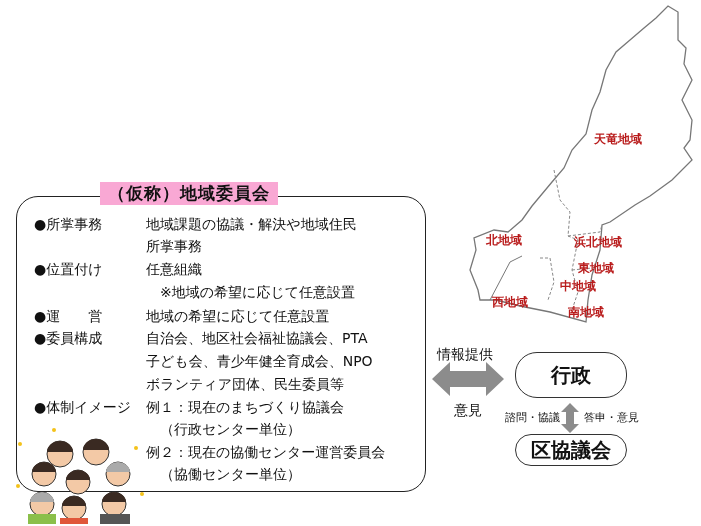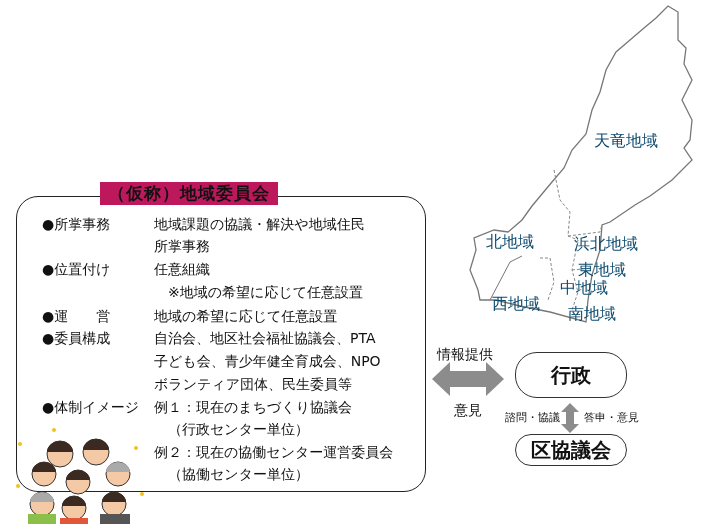--- a/index.html
+++ b/index.html
@@ -1,27 +1,27 @@
 <!DOCTYPE html>
 <html><head>
 <meta charset="utf-8">
 <style>
   html, body { margin:0; padding:0; background:#ffffff; }
   body { width:701px; height:526px; position:relative; overflow:hidden;
          font-family: "DejaVu Sans", "Liberation Sans", sans-serif; color:#111; }
   .abs { position:absolute; }
   #committee-box { left:16px; top:196px; width:410px; height:296px;
     border:1.5px solid #222; border-radius:22px; box-sizing:border-box; }
-  #committee-title { left:100px; top:182px; background:#be185d; padding:0 8px;
+  #committee-title { left:100px; top:182px; background:#f9a8d4; padding:0 8px;
     font-weight:bold; font-size:17px; letter-spacing:1px; }
-  .row { position:absolute; font-size:14px; line-height:20px; white-space:nowrap;margin-left:8px; }
+  .row { position:absolute; font-size:14px; line-height:20px; white-space:nowrap; }
   .label { left:34px; }
   .val { left:146px; }
   #map-svg { left:460px; top:0; }
-  .map-label { position:absolute; font-size:16px; font-weight:normal; color:#0c4a6e; }
+  .map-label { position:absolute; font-size:12px; font-weight:bold; color:#b91c1c; }
   .pill { position:absolute; border:1.5px solid #333; border-radius:22px; box-sizing:border-box;
     display:flex; align-items:center; justify-content:center; font-weight:bold; }
   #gyosei-box { left:515px; top:352px; width:112px; height:46px; font-size:20px; }
   #ku-box { left:515px; top:434px; width:112px; height:32px; border-radius:20px; font-size:20px; }
   .small { position:absolute; font-size:11px;text-align:center; }
   .mid { position:absolute; font-size:14px; }
 </style>
 </head>
 <body>
 

